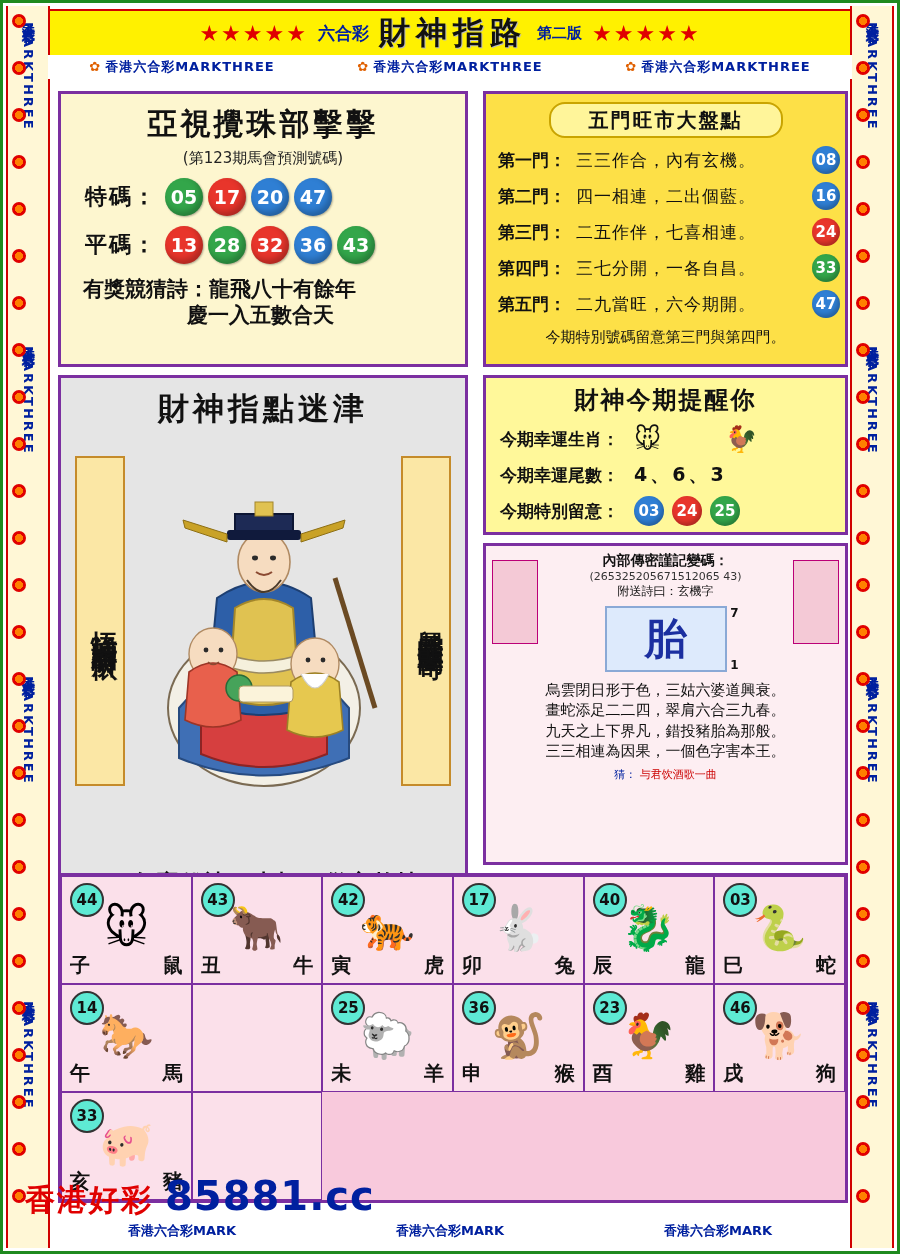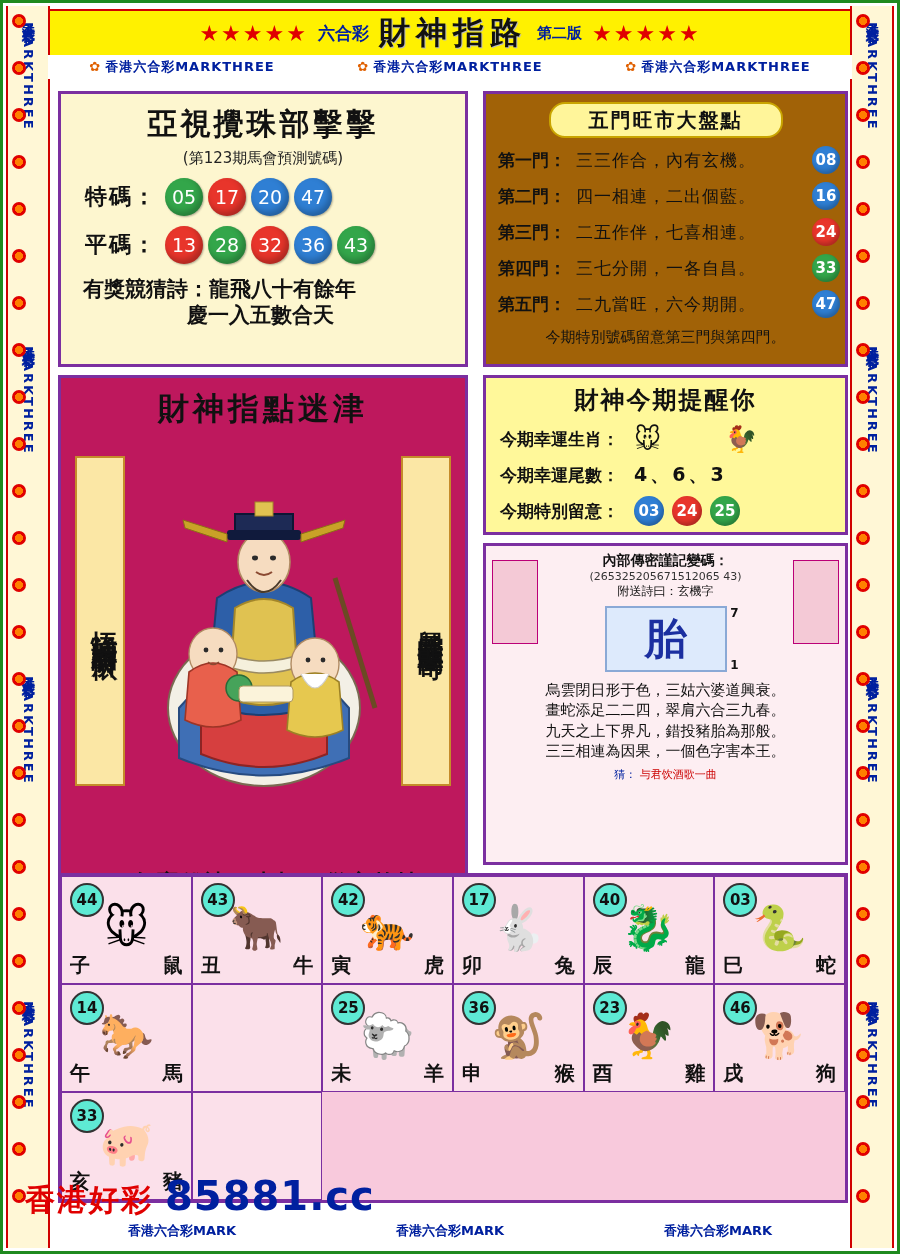--- a/index.html
+++ b/index.html
@@ -72,52 +72,52 @@
   #p1 .h{
     text-align:center;font-size:30px;font-weight:bold;color:#111;
     margin-top:10px;letter-spacing:3px;
   }
   #p1 .sub{text-align:center;font-size:15px;color:#222;margin-top:4px;}
   .numrow{display:flex;align-items:center;margin-top:10px;padding-left:24px;}
   .numrow .lab{font-size:22px;font-weight:bold;color:#111;margin-right:8px;letter-spacing:2px;}
   .ball{
     width:38px;height:38px;border-radius:50%;
     display:inline-flex;align-items:center;justify-content:center;
-    color:#fff;font-size:19px;font-weight:normal;margin-right:5px;
+    color:#fff;font-size:19px;font-weight:bold;margin-right:5px;
     box-shadow:inset -3px -4px 6px rgba(0,0,0,.25), 1px 1px 2px rgba(0,0,0,.3);
   }
   .ball.red{background:#e8352b;}
   .ball.blue{background:#2f7fd4;}
   .ball.green{background:#33a64a;}
   #p1 .poem{margin-top:12px;padding-left:22px;font-size:21px;color:#111;line-height:1.25;font-weight:bold;}
   #p1 .poem .p2{padding-left:104px;display:block;}
   
   #p2{
     left:480px;top:88px;width:365px;height:276px;
-    background:#a16207;border:3px solid #7b2fa0;
+    background:#fde047;border:3px solid #7b2fa0;
   }
   #p2 .cap{
     margin:8px auto 0;width:230px;height:32px;border-radius:16px;
     background:#fff59a;border:2px solid #c9a400;
     display:flex;align-items:center;justify-content:center;
     font-size:20px;font-weight:bold;color:#111;letter-spacing:2px;
   }
   #p2 .grow{display:flex;align-items:center;margin-top:8px;padding-left:12px;font-size:17px;color:#111;}
   #p2 .grow .gname{width:78px;font-weight:bold;}
   #p2 .grow .gtxt{flex:1;letter-spacing:1px;}
   #p2 .grow .gball{
     width:28px;height:28px;border-radius:50%;color:#fff;
     display:flex;align-items:center;justify-content:center;font-size:15px;font-weight:bold;
     box-shadow:inset -2px -3px 5px rgba(0,0,0,.25);
   }
   #p2 .note{margin-top:10px;text-align:center;font-size:15px;color:#111;}
   
   #p3{
     left:55px;top:372px;width:410px;height:540px;
-    background:#be185d;border:3px solid #7b2fa0;
+    background:#e5e5e5;border:3px solid #7b2fa0;
   }
   #p3 .h{
     text-align:center;font-size:31px;font-weight:bold;color:#111;
     margin-top:10px;letter-spacing:4px;
   }
   .couplet{
     position:absolute;top:78px;width:50px;height:330px;
     background:#fbe7a5;border:2px solid #c58b2a;
     writing-mode:vertical-rl;text-orientation:upright;
     font-size:26px;font-weight:bold;color:#111;

